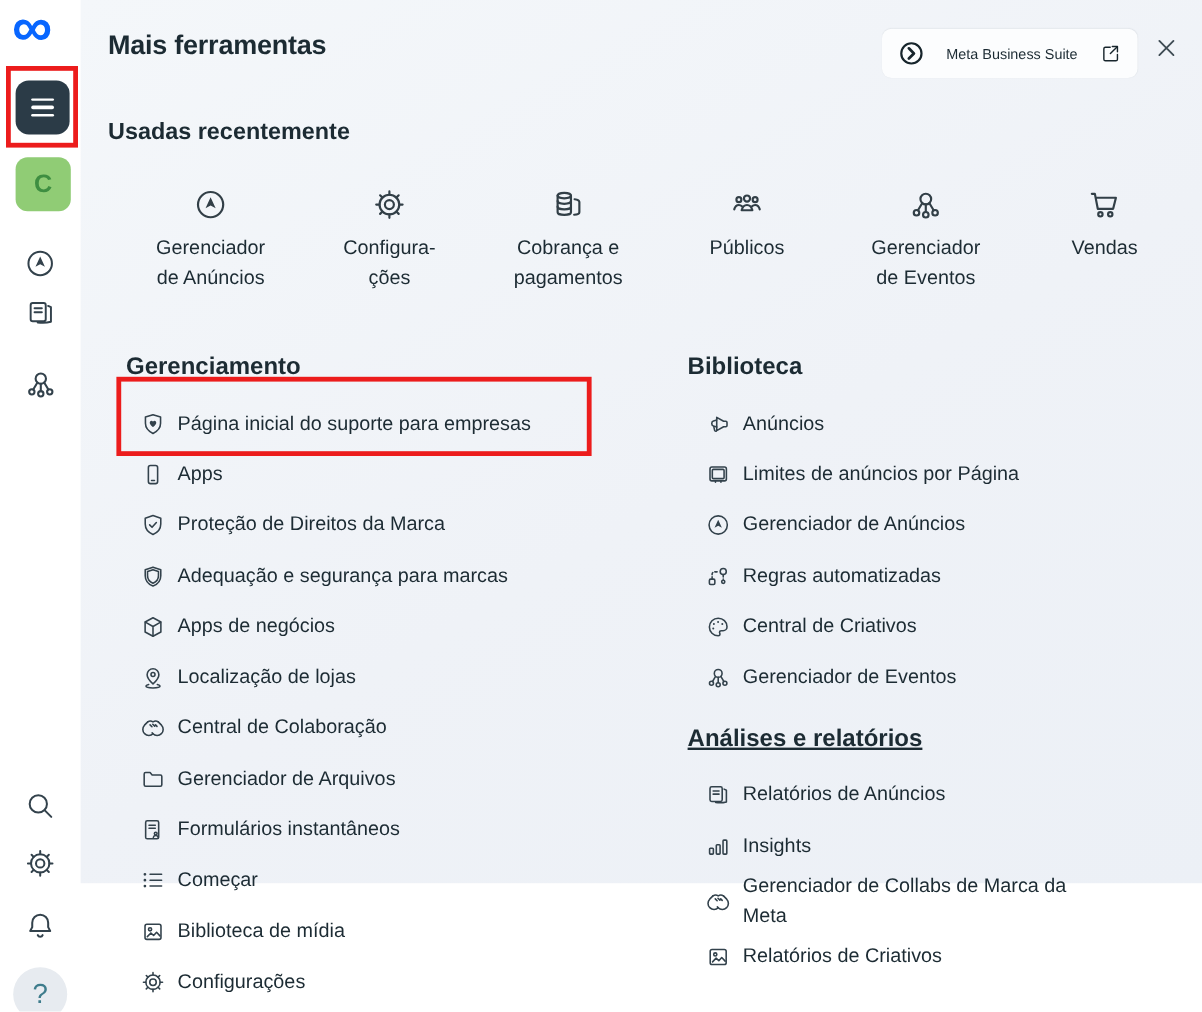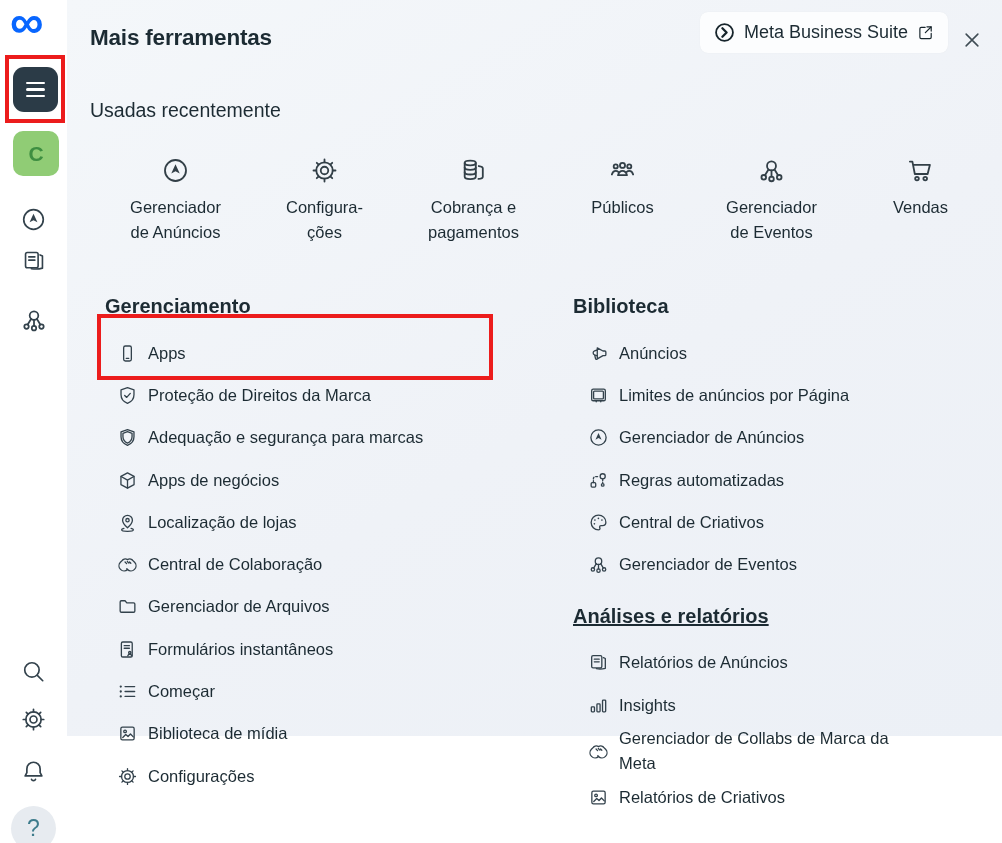--- a/index.html
+++ b/index.html
@@ -19,27 +19,27 @@
     background:var(--avatar-bg,#90cc75);color:var(--avatar-letter-color,#3e8e41);
     display:flex;align-items:center;justify-content:center;font-size:21px;font-weight:700;}
   .side-icon{position:absolute;left:0;width:67px;display:flex;justify-content:center;color:var(--icon-slate,#33424c);cursor:pointer;}
   .help-badge{position:absolute;left:11px;top:806px;width:45px;height:45px;border-radius:50%;
     background:var(--help-badge-bg,#e7ebf0);display:flex;align-items:center;justify-content:center;
     color:var(--help-glyph-color,#3e7c8c);font-size:23px;cursor:pointer;}
   
   .main{position:absolute;left:67px;top:0;width:935px;height:736px;
     background:linear-gradient(150deg,var(--main-bg-top,#f4f7fa) 0%,#eff2f7 55%,var(--main-bg-bottom,#ecf0f6) 100%);}
   .page-title{position:absolute;left:23px;top:25px;margin:0;font-size:22.5px;font-weight:700;letter-spacing:-.2px;}
-  .suite-btn{position:absolute;right:54px;top:12px;height:41px;display:flex;align-items:center;gap:8px;
+  .suite-btn{position:absolute;right:54px;top:24px;height:41px;display:flex;align-items:center;gap:18px;
     padding:0 13px;border:none;border-radius:8px;background:var(--suite-button-bg,#fcfdfe);
-    font-family:inherit;font-size:18px;color:var(--text-dark,#1c2b33);cursor:pointer;box-shadow:0 0 1px rgba(28,43,51,.08);}
+    font-family:inherit;font-size:12px;color:var(--text-dark,#1c2b33);cursor:pointer;box-shadow:0 0 1px rgba(28,43,51,.08);}
   .suite-btn .ic{display:flex;color:#17252c;}
   .close-btn{position:absolute;right:19px;top:29px;width:22px;height:22px;border:none;background:none;padding:0;
     color:#3f4c54;cursor:pointer;display:flex;}
-  .recent-title{position:absolute;left:23px;top:99px;margin:0;font-size:19.5px;font-weight:400;}
+  .recent-title{position:absolute;left:23px;top:99px;margin:0;font-size:19.5px;font-weight:700;}
   .recent-grid{position:absolute;left:34px;top:155px;width:894px;display:grid;grid-template-columns:repeat(6,149px);}
   .recent-item{display:flex;flex-direction:column;align-items:center;cursor:pointer;}
   .recent-item .ric{color:#323f47;display:flex;height:30px;align-items:center;}
   .recent-label{margin-top:10px;font-size:16.5px;line-height:25px;text-align:center;white-space:pre-line;}
   .columns{position:absolute;left:23px;top:292px;width:912px;display:flex;justify-content:center;}
   .col-left{width:475px;}
   .col-right{width:437px;}
   .menu-section h3{font-size:20px;font-weight:700;margin:2px 0 14px 15px;line-height:24px;}
   .col-right .menu-section h3{margin-left:8px;}
   .col-right .menu-section + .menu-section h3{margin-top:18px;text-decoration:underline;}
@@ -217,20 +217,29 @@
       </div>
 
     <div class="columns">
       <div class="col-left" id="col-left">
           <div class="menu-section">
             <h3>Gerenciamento</h3>
             <ul>
               <li>
                 <span class="lic">
                   <svg viewBox="0 0 24 24" width="21" height="21" fill="none" stroke="currentColor" stroke-width="1.5" stroke-linecap="round" stroke-linejoin="round" aria-hidden="true">
+                    <path d="M12 3.1l7.2 2.1v6c0 4.3-2.9 7.6-7.2 9.7-4.3-2.1-7.2-5.4-7.2-9.7v-6z"></path>
+                    <path d="M12 14.8s-3.1-2-3.1-4.1c0-1 .8-1.9 1.8-1.9.55 0 1 .3 1.3.8.3-.5.75-.8 1.3-.8 1 0 1.8.9 1.8 1.9 0 2.1-3.1 4.1-3.1 4.1z" fill="currentColor" stroke="none"></path>
+                  </svg>
+                </span>
+                <span class="lbl">Página inicial do suporte para empresas</span>
+              </li>
+              <li>
+                <span class="lic">
+                  <svg viewBox="0 0 24 24" width="21" height="21" fill="none" stroke="currentColor" stroke-width="1.5" stroke-linecap="round" stroke-linejoin="round" aria-hidden="true">
                     <rect x="7.6" y="3.4" width="8.8" height="17.2" rx="2"></rect>
                     <path d="M10.6 17.6h2.8"></path>
                   </svg>
                 </span>
                 <span class="lbl">Apps</span>
               </li>
               <li>
                 <span class="lic">
                   <svg viewBox="0 0 24 24" width="21" height="21" fill="none" stroke="currentColor" stroke-width="1.5" stroke-linecap="round" stroke-linejoin="round" aria-hidden="true">
                     <path d="M12 3l7.4 2.5v5.6c0 4.6-3 8.1-7.4 9.9-4.4-1.8-7.4-5.3-7.4-9.9V5.5z"></path>

